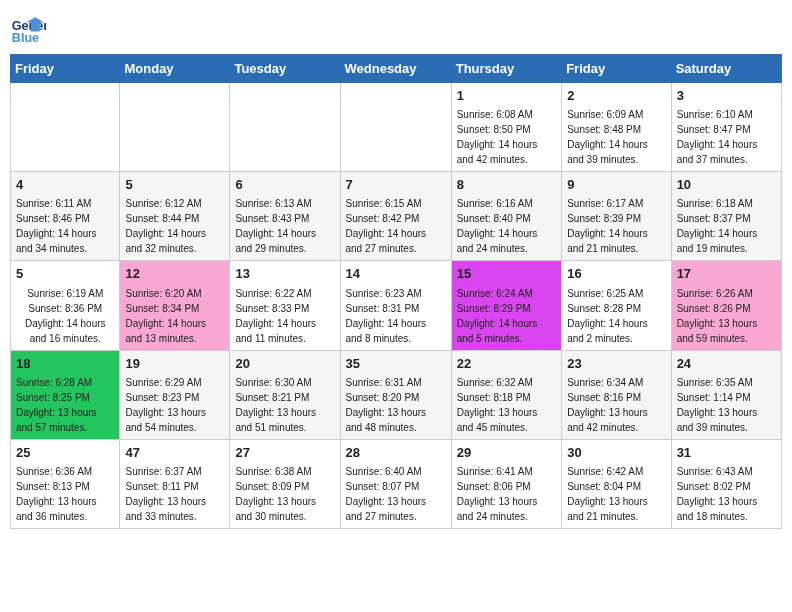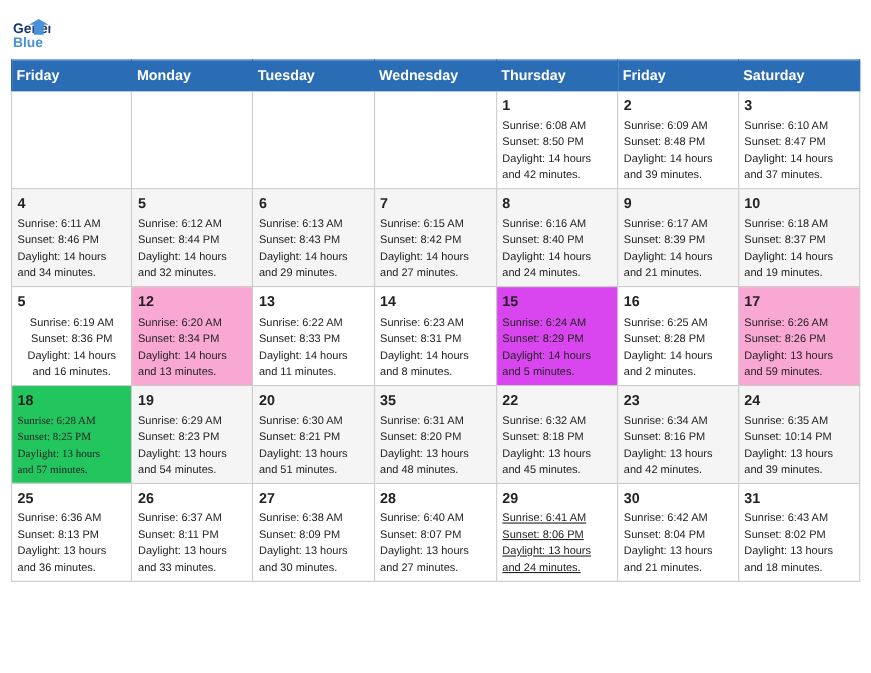--- a/index.html
+++ b/index.html
@@ -236,21 +236,21 @@
           <div class="day-number">17</div>
           <div class="day-info" style="white-space: pre-line;">Sunrise: 6:26 AM
 Sunset: 8:26 PM
 Daylight: 13 hours
 and 59 minutes.</div>
         </td>
       </tr>
       <tr>
         <td style="background: #22c55e;">
           <div class="day-number">18</div>
-          <div class="day-info" style="white-space: pre-line; font-family: Liberation Serif, serif;">Sunrise: 6:28 AM
+          <div class="day-info" style="white-space: pre-line;">Sunrise: 6:28 AM
 Sunset: 8:25 PM
 Daylight: 13 hours
 and 57 minutes.</div>
         </td>
         <td style="background: rgb(245, 245, 245);">
           <div class="day-number">19</div>
           <div class="day-info" style="white-space: pre-line;">Sunrise: 6:29 AM
 Sunset: 8:23 PM
 Daylight: 13 hours
 and 54 minutes.</div>
@@ -279,35 +279,35 @@
         <td style="background: rgb(245, 245, 245);">
           <div class="day-number">23</div>
           <div class="day-info" style="white-space: pre-line;">Sunrise: 6:34 AM
 Sunset: 8:16 PM
 Daylight: 13 hours
 and 42 minutes.</div>
         </td>
         <td style="background: rgb(245, 245, 245);">
           <div class="day-number">24</div>
           <div class="day-info" style="white-space: pre-line;">Sunrise: 6:35 AM
-Sunset: 10:14 PM
+Sunset: 1:14 PM
 Daylight: 13 hours
 and 39 minutes.</div>
         </td>
       </tr>
       <tr>
         <td style="background: rgb(255, 255, 255);">
           <div class="day-number">25</div>
           <div class="day-info" style="white-space: pre-line;">Sunrise: 6:36 AM
 Sunset: 8:13 PM
 Daylight: 13 hours
 and 36 minutes.</div>
         </td>
         <td style="background: rgb(255, 255, 255);">
-          <div class="day-number">26</div>
+          <div class="day-number">47</div>
           <div class="day-info" style="white-space: pre-line;">Sunrise: 6:37 AM
 Sunset: 8:11 PM
 Daylight: 13 hours
 and 33 minutes.</div>
         </td>
         <td style="background: rgb(255, 255, 255);">
           <div class="day-number">27</div>
           <div class="day-info" style="white-space: pre-line;">Sunrise: 6:38 AM
 Sunset: 8:09 PM
 Daylight: 13 hours
@@ -315,21 +315,21 @@
         </td>
         <td style="background: rgb(255, 255, 255);">
           <div class="day-number">28</div>
           <div class="day-info" style="white-space: pre-line;">Sunrise: 6:40 AM
 Sunset: 8:07 PM
 Daylight: 13 hours
 and 27 minutes.</div>
         </td>
         <td style="background: rgb(255, 255, 255);">
           <div class="day-number">29</div>
-          <div class="day-info" style="white-space: pre-line; text-decoration: underline;">Sunrise: 6:41 AM
+          <div class="day-info" style="white-space: pre-line;">Sunrise: 6:41 AM
 Sunset: 8:06 PM
 Daylight: 13 hours
 and 24 minutes.</div>
         </td>
         <td style="background: rgb(255, 255, 255);">
           <div class="day-number">30</div>
           <div class="day-info" style="white-space: pre-line;">Sunrise: 6:42 AM
 Sunset: 8:04 PM
 Daylight: 13 hours
 and 21 minutes.</div>

